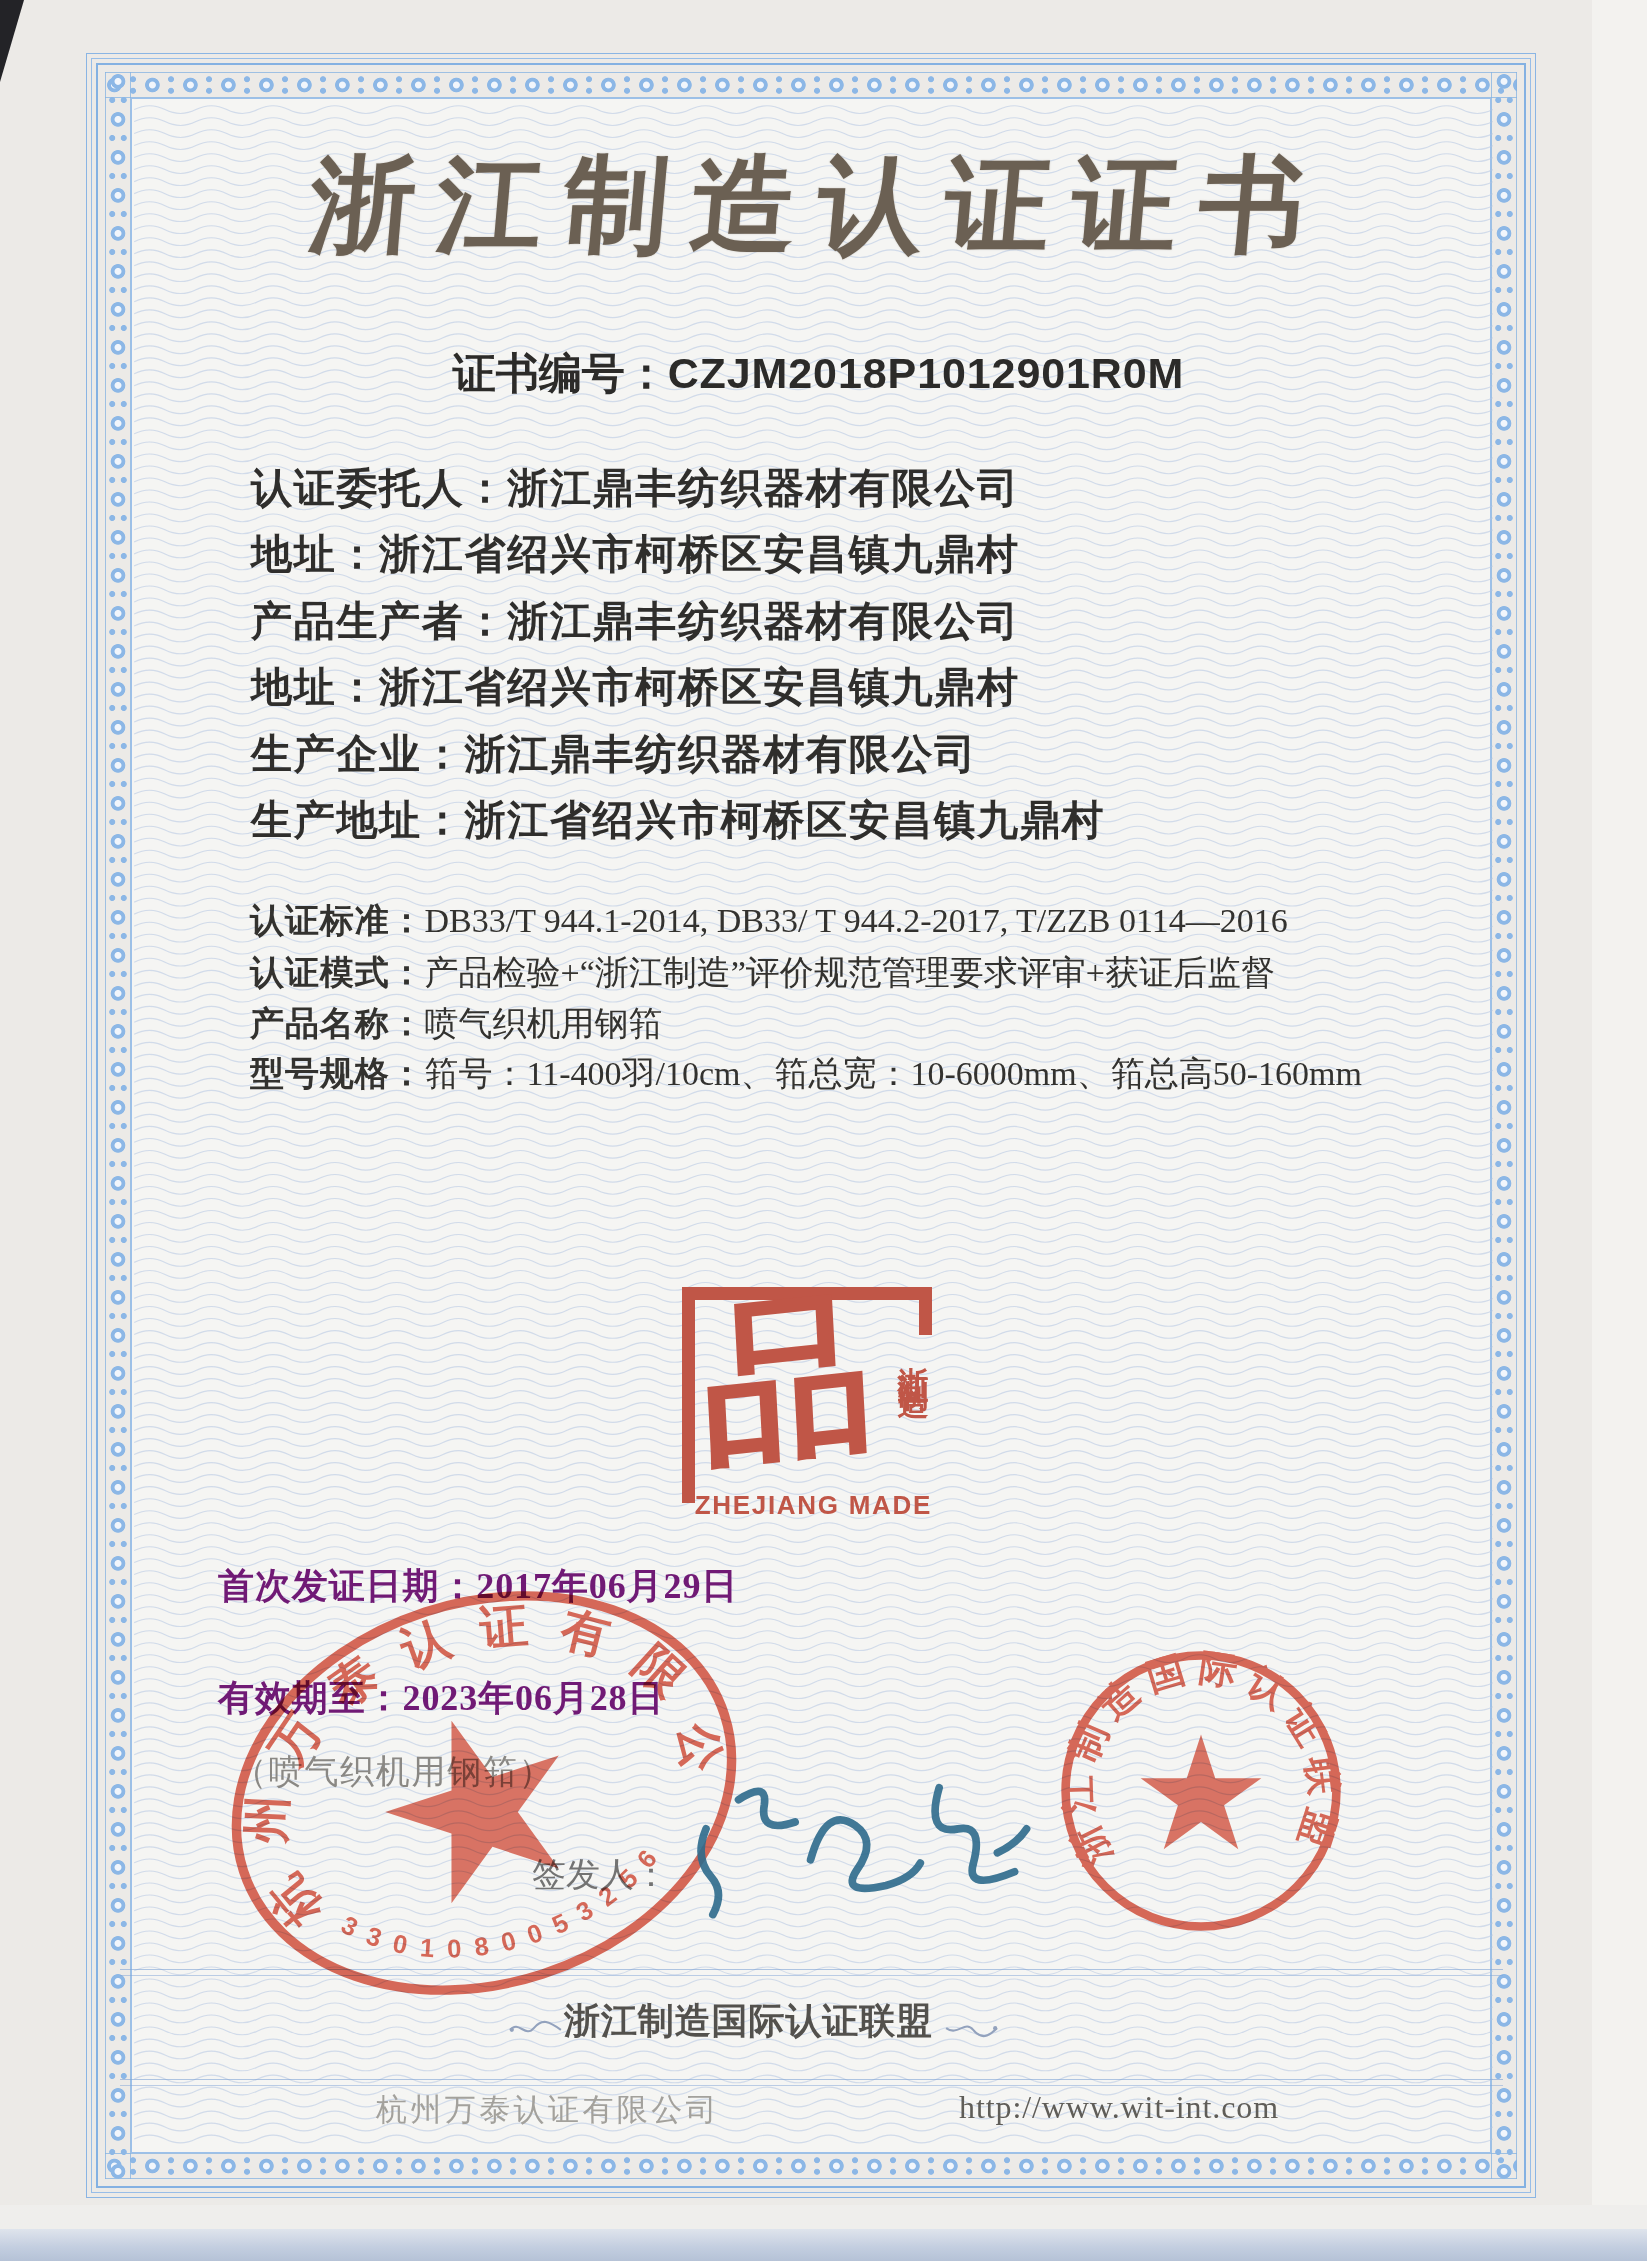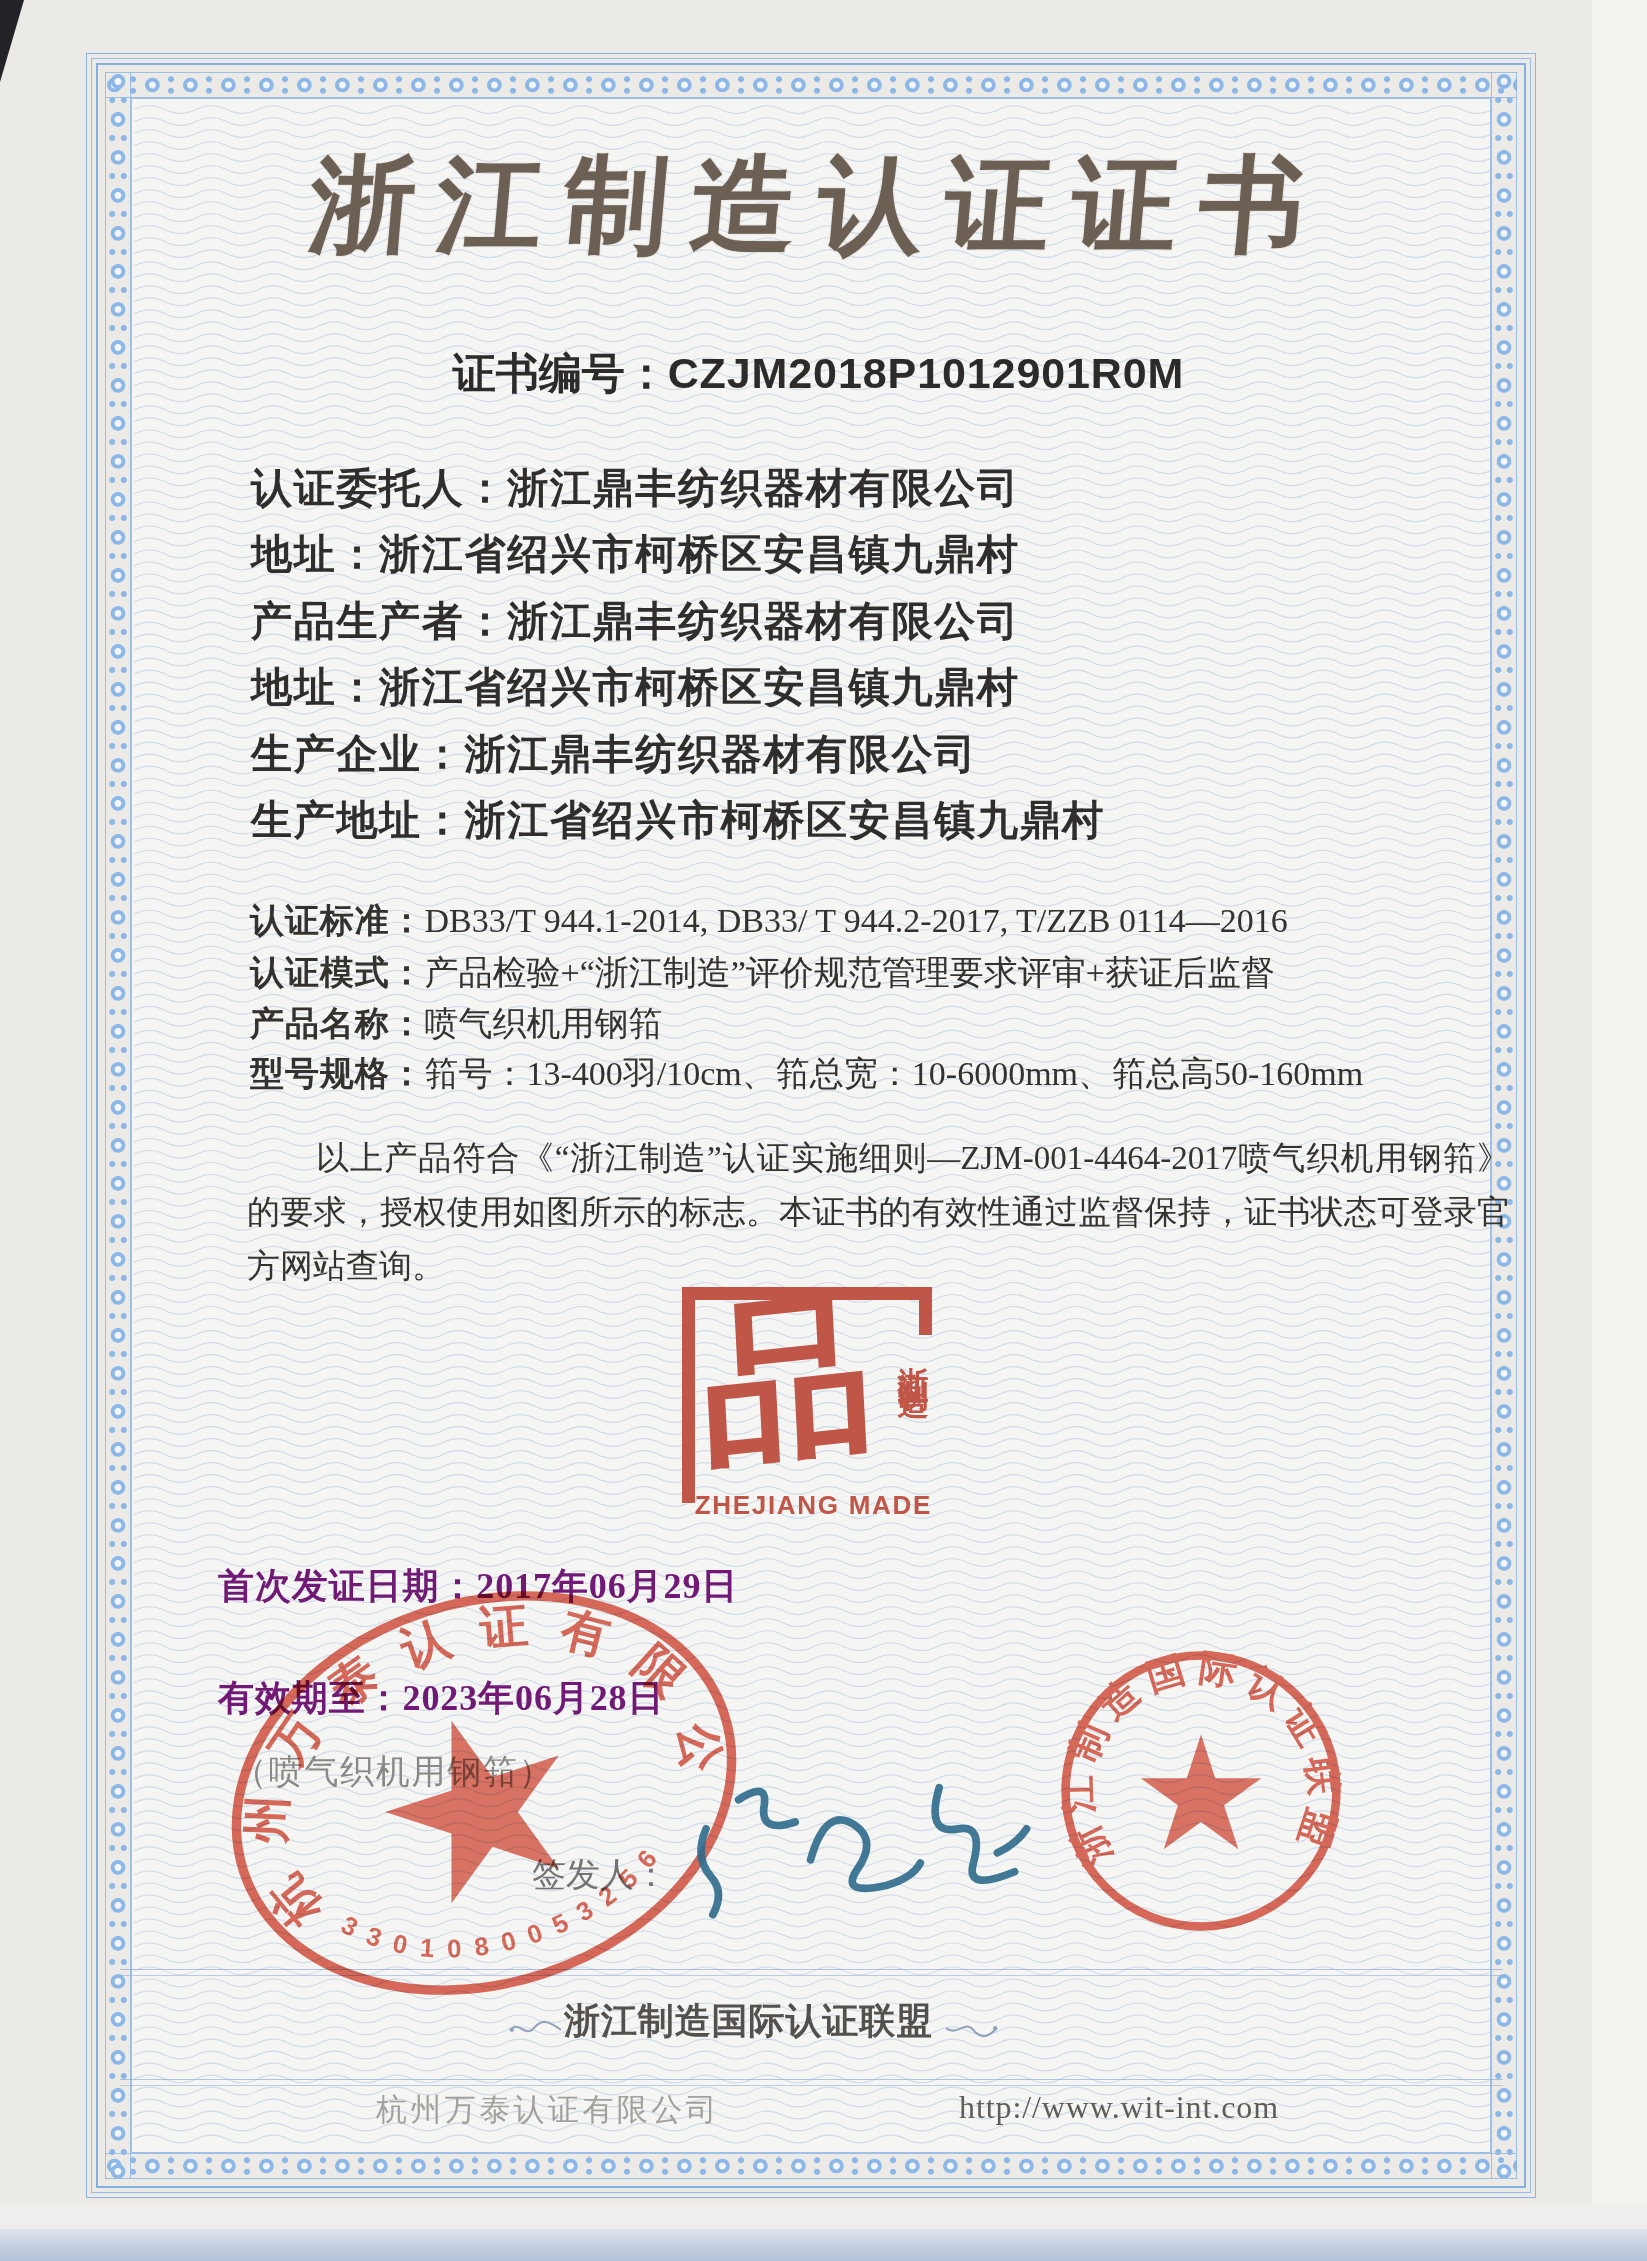--- a/index.html
+++ b/index.html
@@ -114,23 +114,22 @@
   <div class="abs field" style="top:466px"><span>认证委托人：</span><span>浙江鼎丰纺织器材有限公司</span></div>
   <div class="abs field" style="top:532px"><span>地址：</span><span>浙江省绍兴市柯桥区安昌镇九鼎村</span></div>
   <div class="abs field" style="top:599px"><span>产品生产者：</span><span>浙江鼎丰纺织器材有限公司</span></div>
   <div class="abs field" style="top:665px"><span>地址：</span><span>浙江省绍兴市柯桥区安昌镇九鼎村</span></div>
   <div class="abs field" style="top:732px"><span>生产企业：</span><span>浙江鼎丰纺织器材有限公司</span></div>
   <div class="abs field" style="top:798px"><span>生产地址：</span><span>浙江省绍兴市柯桥区安昌镇九鼎村</span></div>
 
   <div class="abs std" style="top:902px"><span class="lbl">认证标准：</span><span>DB33/T 944.1-2014, DB33/ T 944.2-2017, T/ZZB 0114—2016</span></div>
   <div class="abs std" style="top:1005px"><span class="lbl">产品名称：</span><span>喷气织机用钢筘</span></div>
   <div class="abs std" style="top:954px"><span class="lbl">认证模式：</span><span>产品检验+“浙江制造”评价规范管理要求评审+获证后监督</span></div>
-  <div class="abs std" style="top:1055px"><span class="lbl">型号规格：</span><span>筘号：13-400羽/10cm、筘总宽：10-6000mm、筘总高50-160mm</span></div>
-
-  <div class="abs para">以上产品符合《“浙江制造”认证实施细则—ZJM-001-4464-2017喷气织机用钢筘》的要求，授权使用如图所示的标志。本证书的有效性通过监督保持，证书状态可登录官方网站查询。</div>
+  <div class="abs std" style="top:1055px"><span class="lbl">型号规格：</span><span>筘号：11-400羽/10cm、筘总宽：10-6000mm、筘总高50-160mm</span></div>
+
 
   <div class="logo">
     <div class="bar bar-top"></div>
     <div class="bar bar-right"></div>
     <div class="bar bar-left"></div>
     <div class="logo-glyph">品</div>
     <div class="logo-side">浙江制造</div>
     <div class="logo-bottom">ZHEJIANG MADE</div>
   </div>
 

